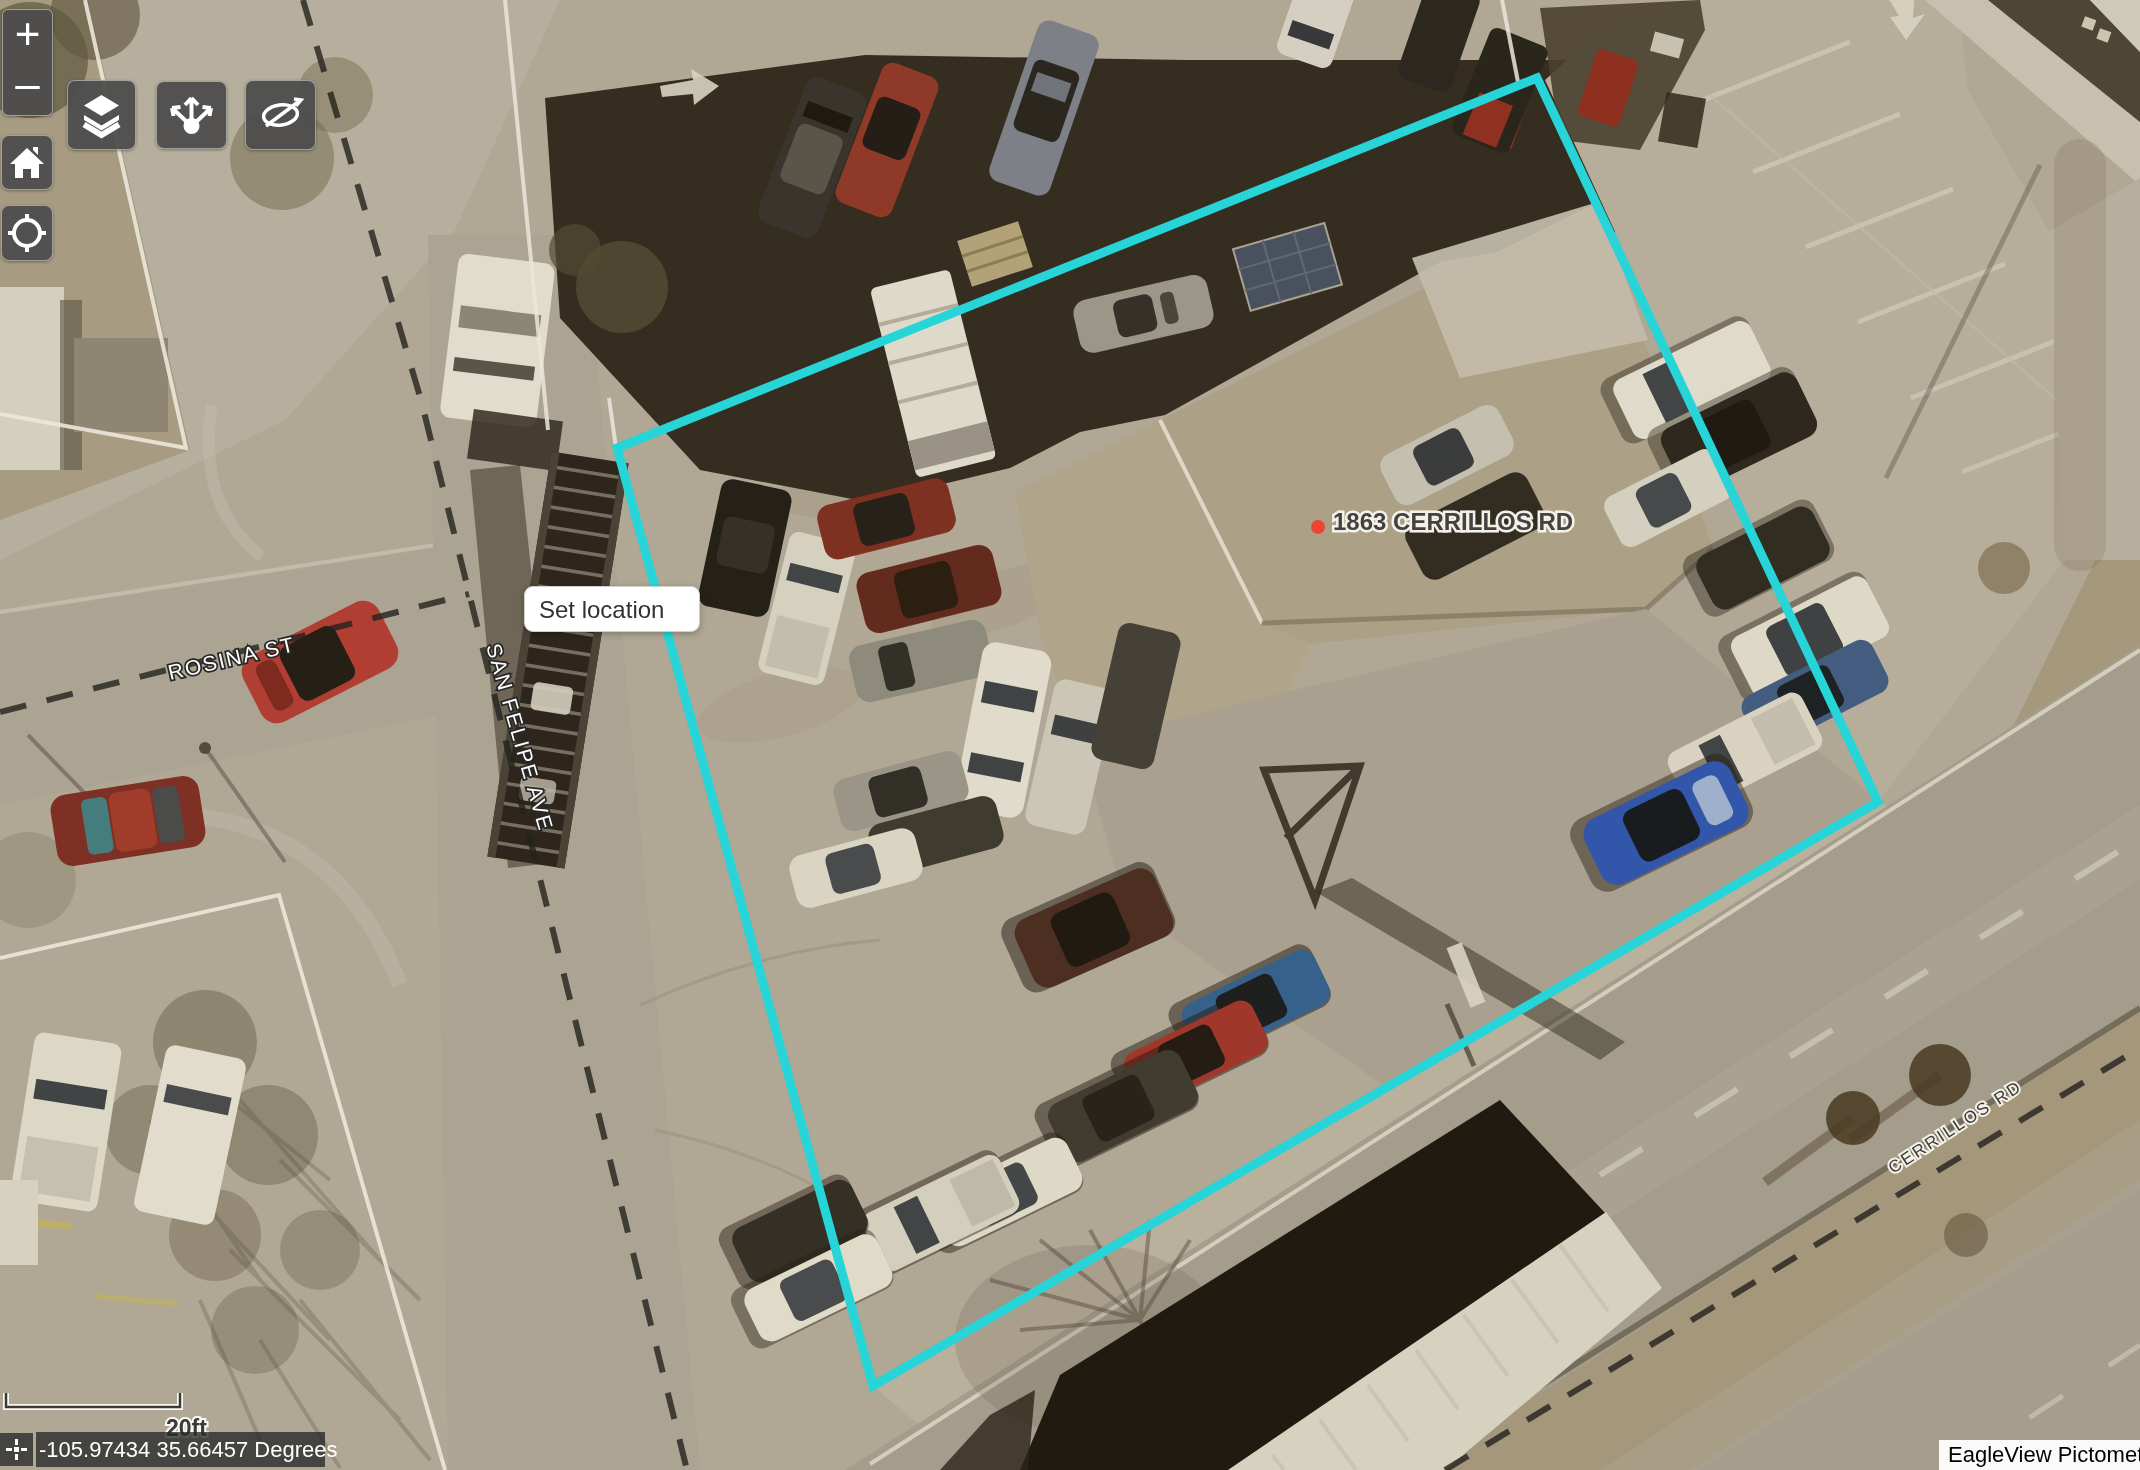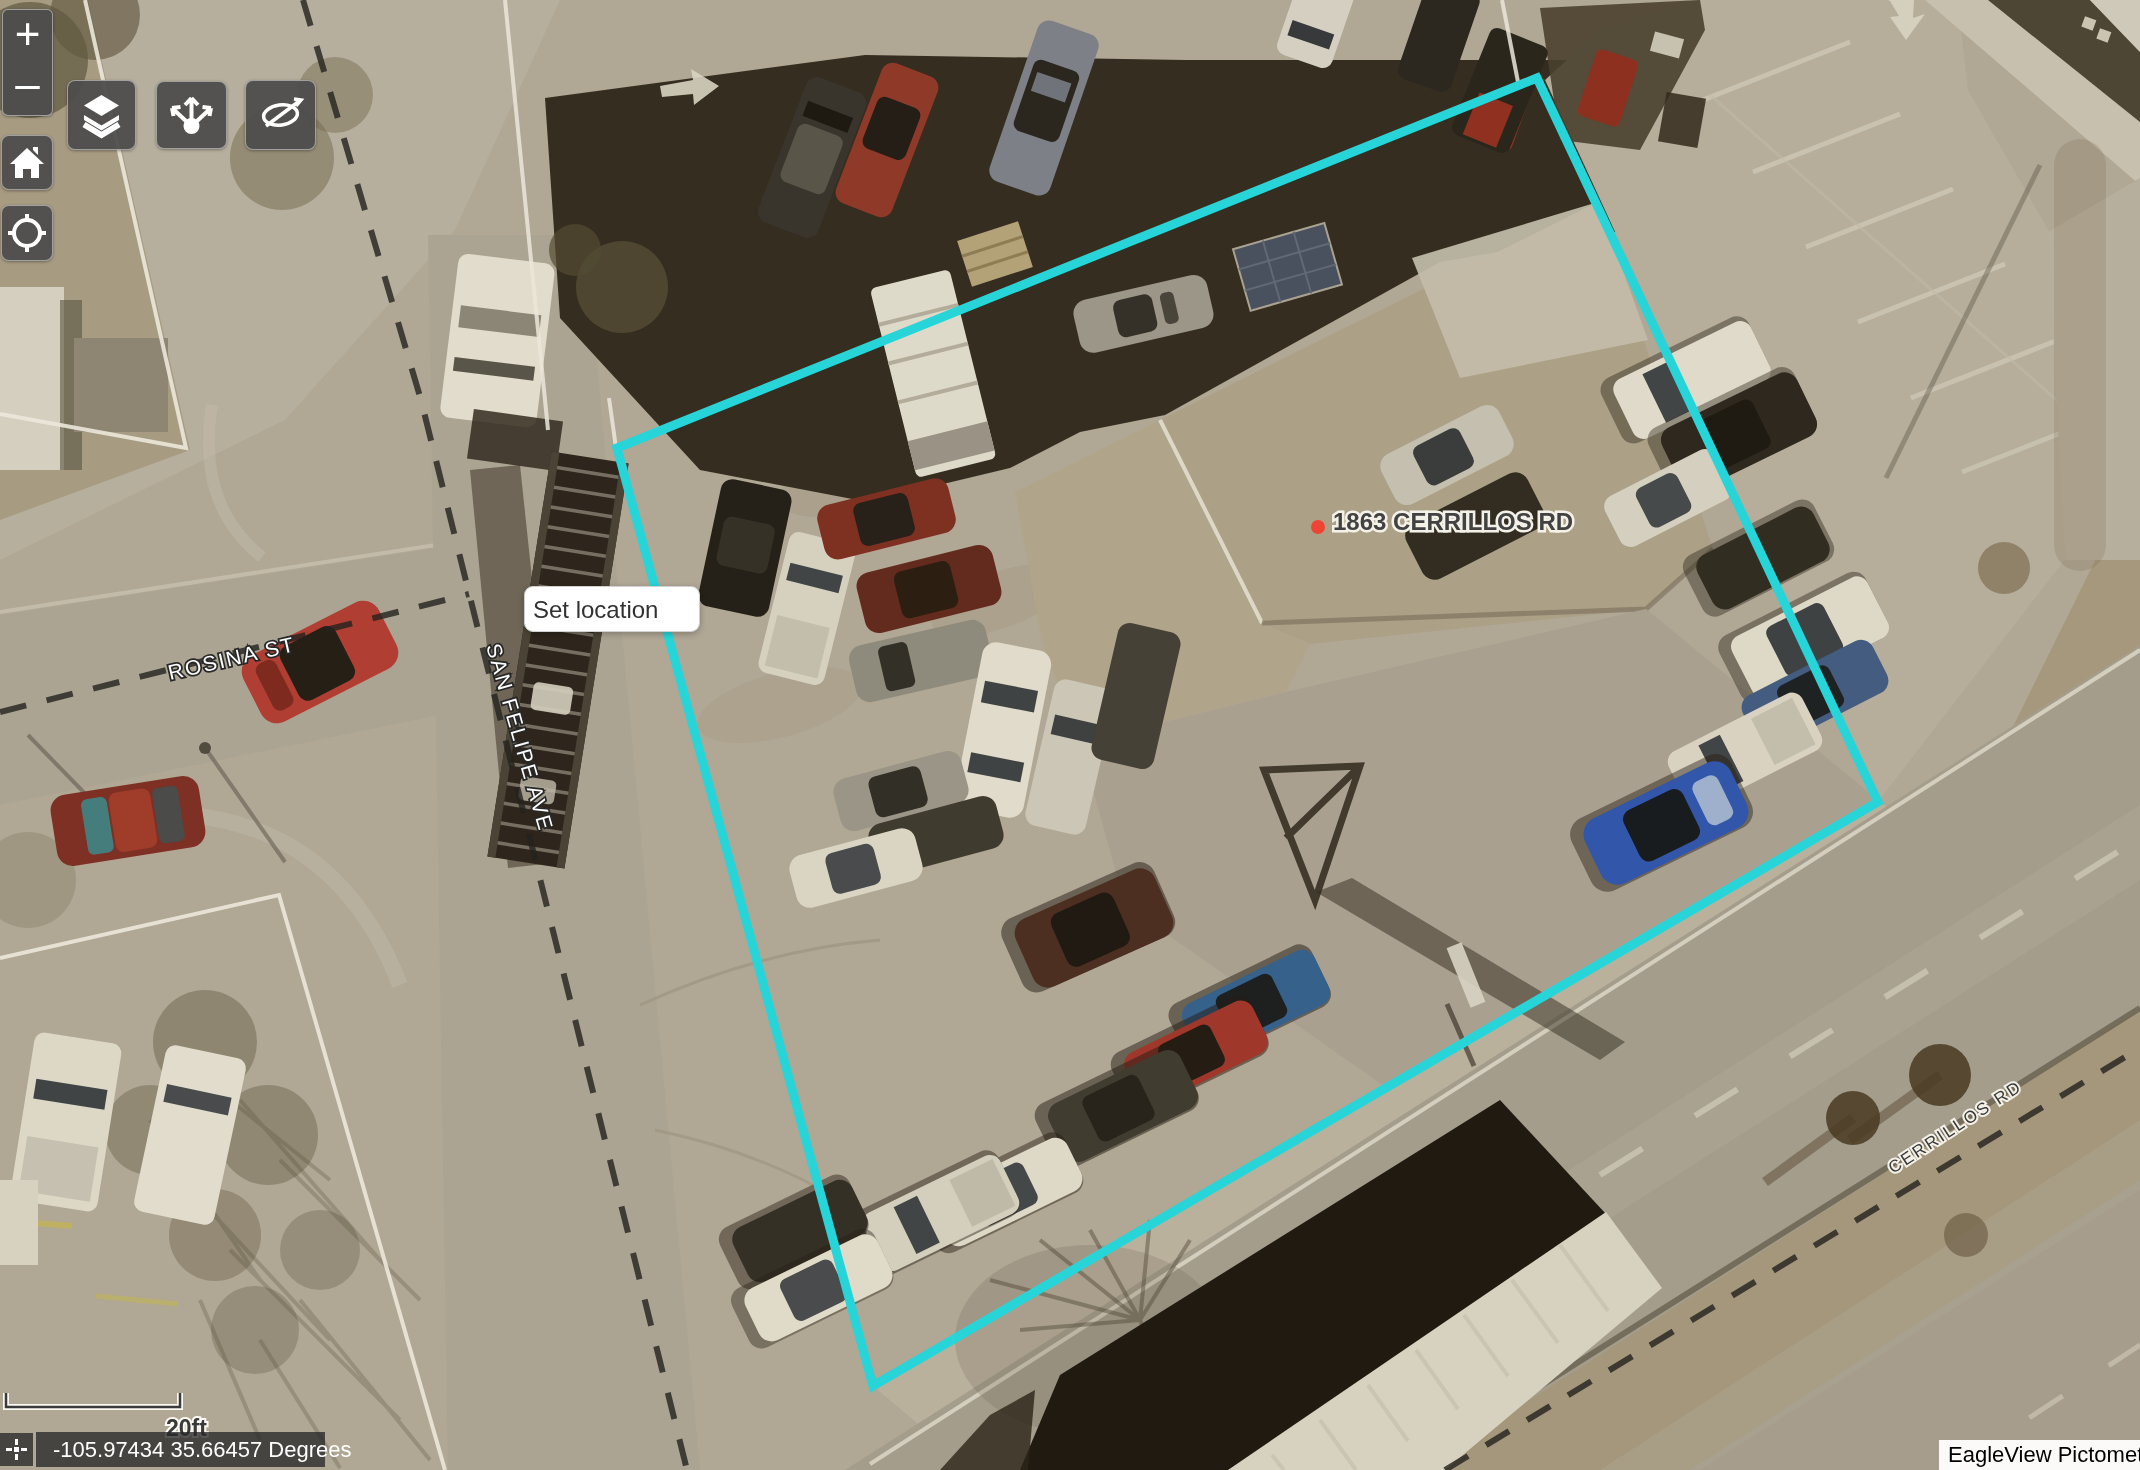--- a/index.html
+++ b/index.html
@@ -536,25 +536,25 @@
       </svg>
 </div>
 
 <div class="btn" style="left:245px;top:80px;width:69px;height:68px;">
   <svg width="69" height="68" viewBox="0 0 69 68">
         <ellipse cx="34.5" cy="34" rx="17" ry="10" fill="none" stroke="#fff" stroke-width="3.5" transform="rotate(-8 34.5 34)"></ellipse>
         <path d="M20 45 L52 21 M48 18 L55 19 L50 25" stroke="#fff" stroke-width="3.5" fill="none"></path>
       </svg>
 </div>
 
-<div style="position:absolute;left:524px;top:586px;width:176px;height:46px;background:#fff;border:1px solid #d0d0d0;border-radius:9px;box-shadow:0 2px 6px rgba(0,0,0,.25);color:#323232;font-size:24px;line-height:46px;padding-left:8px;box-sizing:border-box;">Set location</div>
+<div style="position:absolute;left:524px;top:586px;width:176px;height:46px;background:#fff;border:1px solid #d0d0d0;border-radius:9px;box-shadow:0 2px 6px rgba(0,0,0,.25);color:#323232;font-size:24px;line-height:46px;padding-left:14px;box-sizing:border-box;">Set location</div>
 
 <div style="position:absolute;left:0px;top:1433px;width:33px;height:33px;background:rgba(40,40,40,.78);">
   <svg width="33" height="33" viewBox="0 0 33 33">
         <path d="M16.5 6 V12 M16.5 21 V27 M6 16.5 H12 M21 16.5 H27" stroke="#fff" stroke-width="3"></path>
         <rect x="14" y="14" width="5" height="5" fill="#fff"></rect>
       </svg>
 </div>
 
-<div style="position:absolute;left:36px;top:1432px;width:289px;height:35px;background:rgba(40,40,40,.78);color:#fff;font-size:22px;line-height:35px;padding-left:17px;box-sizing:border-box;white-space:nowrap;">-105.97434 35.66457 Degrees</div>
+<div style="position:absolute;left:36px;top:1432px;width:289px;height:35px;background:rgba(40,40,40,.78);color:#fff;font-size:22px;line-height:35px;padding-left:3px;box-sizing:border-box;white-space:nowrap;">-105.97434 35.66457 Degrees</div>
 
 <div style="position:absolute;left:1939px;top:1440px;width:201px;height:30px;background:rgba(255,255,255,.95);color:#000;font-size:22px;line-height:30px;padding-left:9px;box-sizing:border-box;overflow:hidden;white-space:nowrap;">EagleView Pictometry</div>
 </div>
 
 </body></html>

